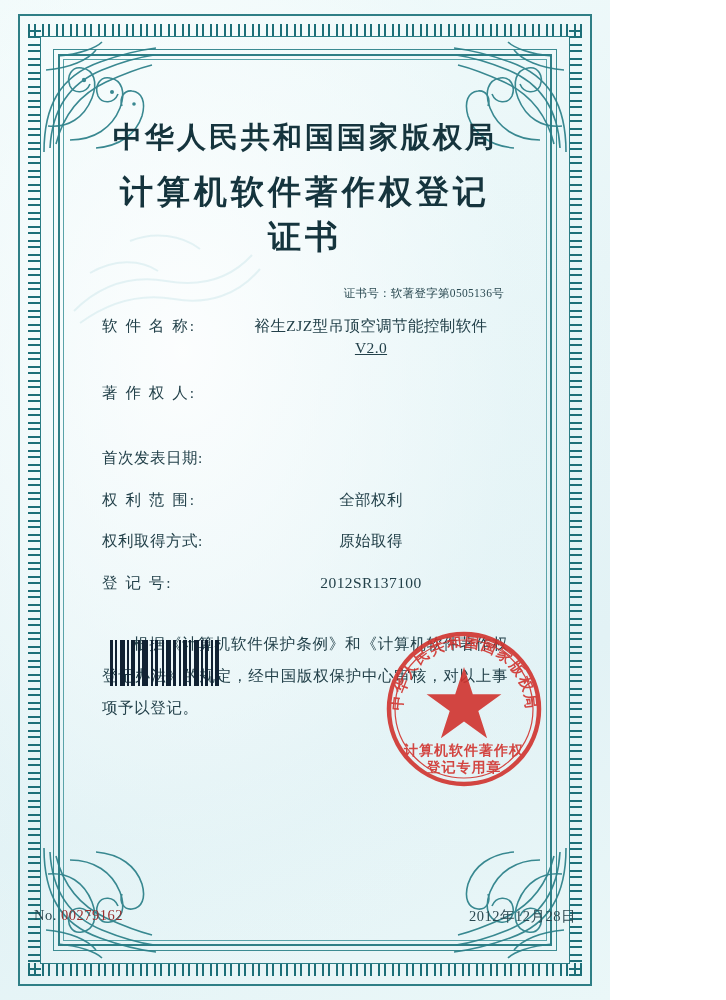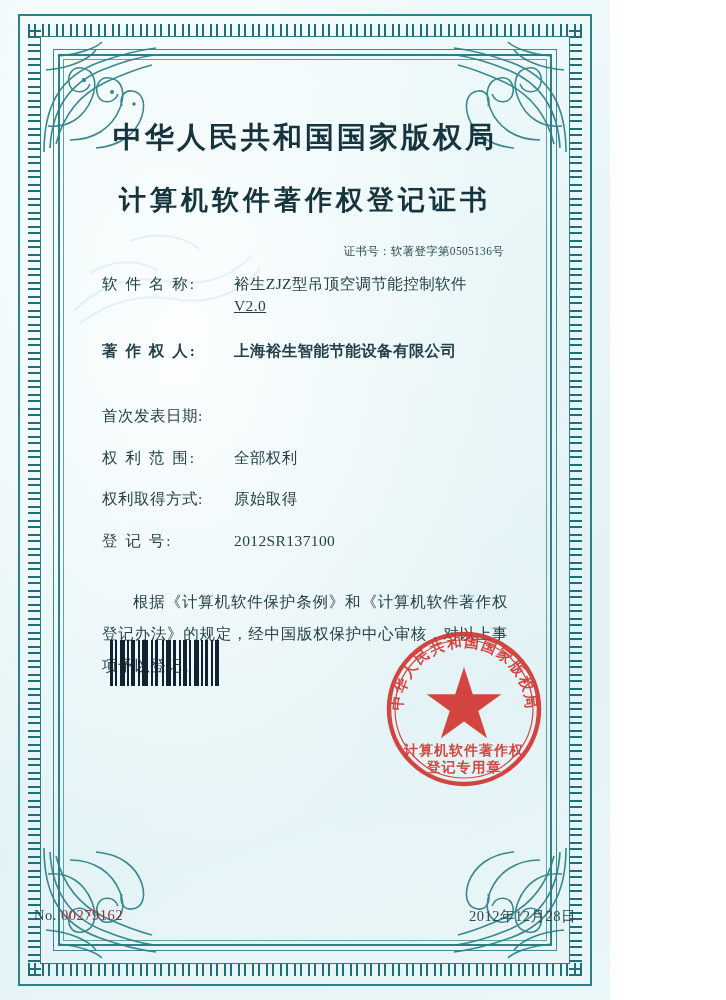--- a/index.html
+++ b/index.html
@@ -102,22 +102,22 @@
     color: #15343d;
     font-family: "Liberation Serif", serif;
     font-weight: bold;
     letter-spacing: 3px;
   }
   .title-main {
     font-size: 29px;
     margin-top: 54px;
   }
   .title-sub {
-    font-size: 27px;
-    margin-top: 24px;
+    font-size: 33px;
+    margin-top: 12px;
     letter-spacing: 4px;
   }
   .cert-no {
     margin-top: 26px;
     text-align: right;
     font-size: 11.5px;
     color: #2b4a52;
     padding-right: 4px;
     letter-spacing: .3px;
   }
@@ -134,20 +134,21 @@
   .field-label {
     width: 132px;
     flex: 0 0 132px;
     letter-spacing: 2px;
     white-space: nowrap;
   }
   .field-label.tight { letter-spacing: .5px; }
   .field-value {
     flex: 1;
     letter-spacing: .4px;
+    text-align: center;
   }
   .field-value .v2 { display: block; font-family: "Liberation Serif", serif; text-decoration: underline; }
 
   .gap-big { height: 24px; }
 
   .statement {
     margin-top: 34px;
     font-size: 15.5px;
     color: #23414a;
     line-height: 2.05;
@@ -279,23 +280,22 @@
     <div class="fields">
 
       <div class="field-row" style="margin-top:0;">
         <div class="field-label">软 件 名 称:</div>
         <div class="field-value">
           <span>裕生ZJZ型吊顶空调节能控制软件</span>
           <span class="v2">V2.0</span>
         </div>
       </div>
 
-      <div class="field-row" style="margin-top:22px;font-weight:bold;">
+      <div class="field-row" style="margin-top:22px;">
         <div class="field-label">著 作 权 人:</div>
-        <div class="field-value">上海裕生智能节能设备有限公司</div>
       </div>
 
       <div class="gap-big"></div>
 
       <div class="field-row">
         <div class="field-label tight">首次发表日期:</div>
       </div>
 
 
       <div class="field-row">

